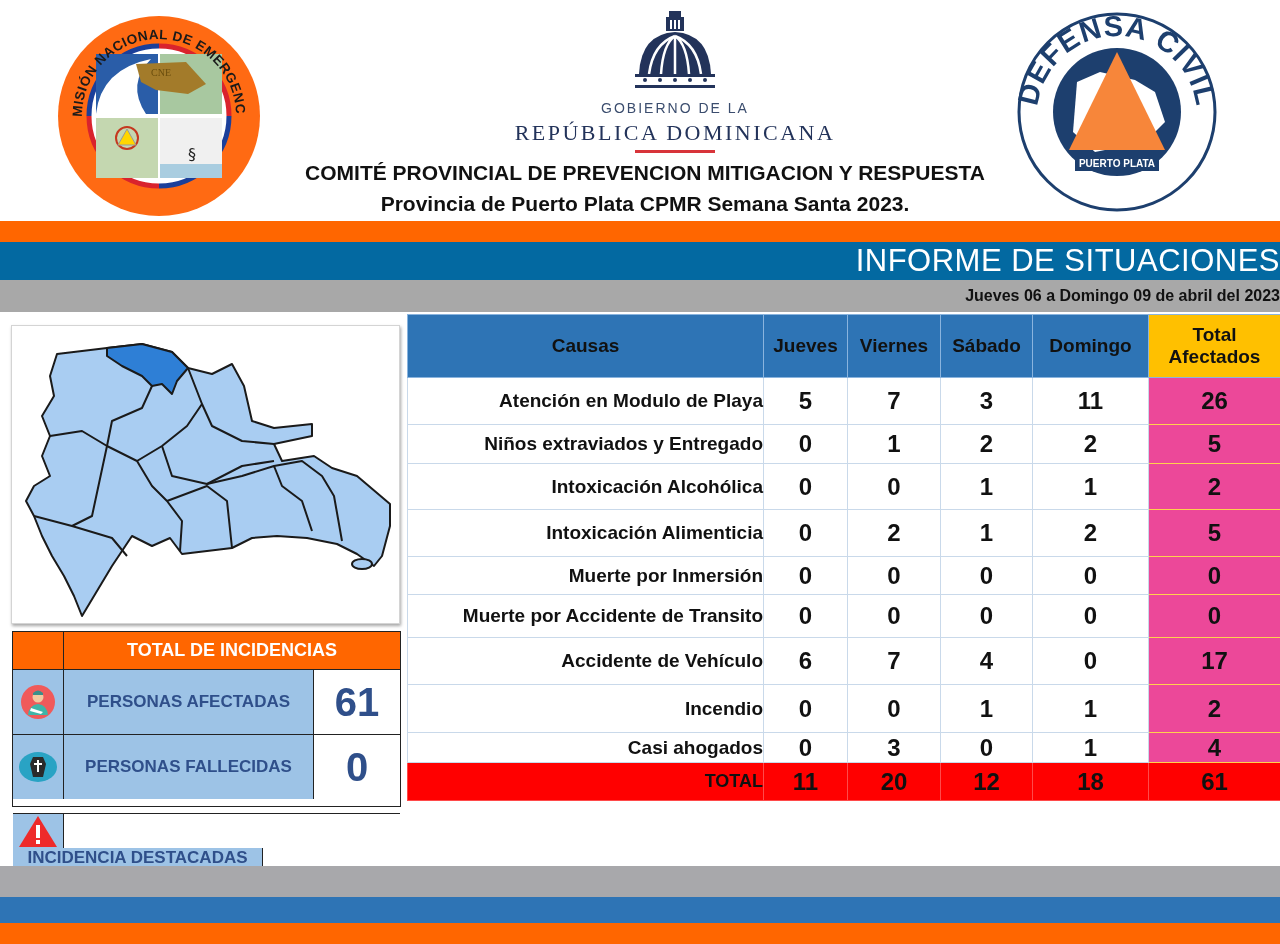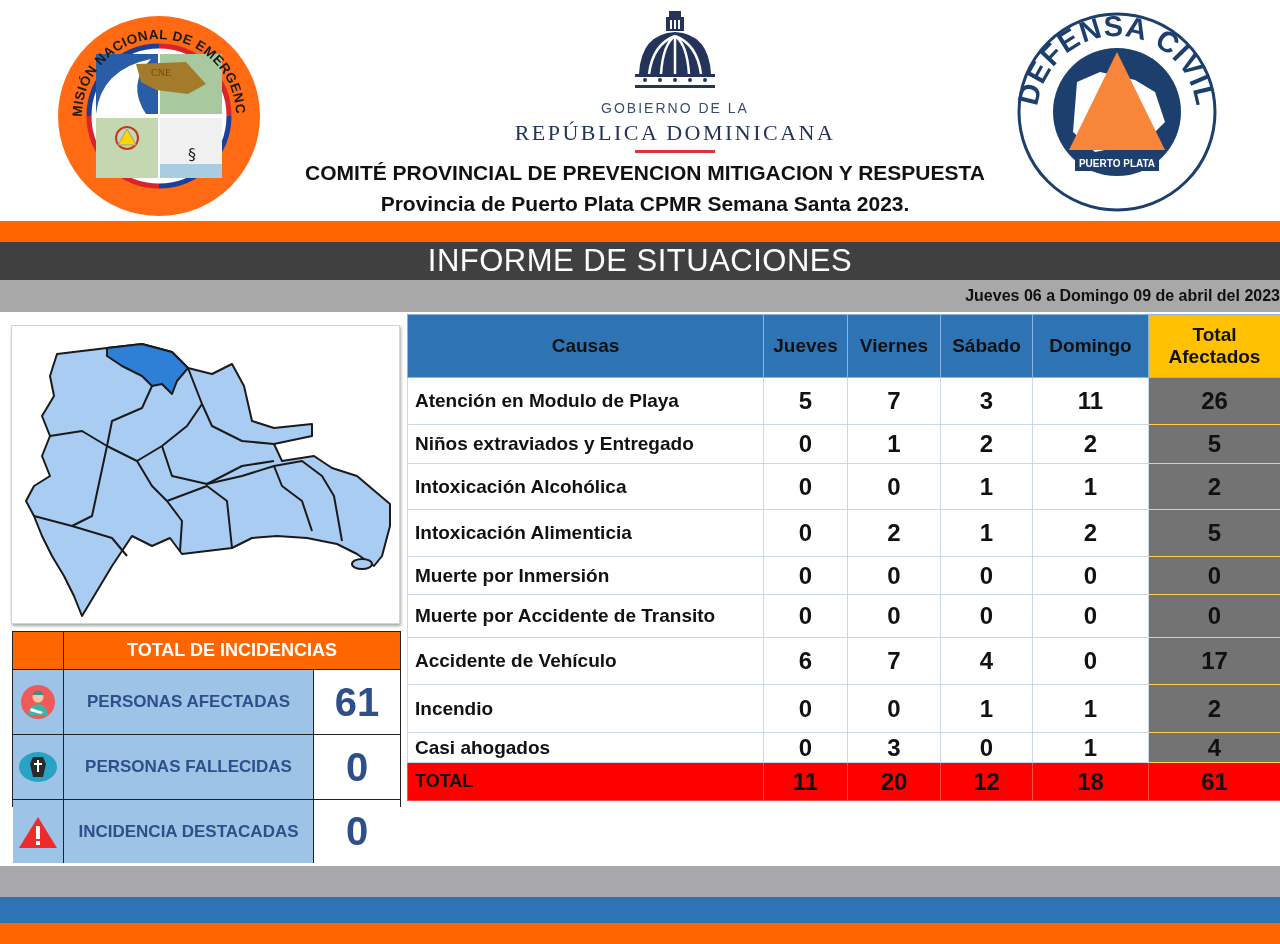--- a/index.html
+++ b/index.html
@@ -11,21 +11,21 @@
   #logo-right{left:1015px;top:12px;width:204px;height:200px;}
   .gov-line1{position:absolute;left:0;width:350px;top:92px;text-align:center;color:#3b4d6e;font-size:14px;letter-spacing:2px;font-family:"Liberation Sans",sans-serif;}
   .gov-line2{position:absolute;left:0;width:350px;top:112px;text-align:center;color:#23335a;font-size:22px;letter-spacing:2.5px;font-family:"Liberation Serif",serif;}
   .gov-bar{position:absolute;left:135px;top:142px;width:80px;height:3px;background:#d8343a;}
   .hdr-title{left:270px;width:750px;text-align:center;color:#111;font-weight:bold;font-size:21px;}
   #hdr1{top:161px;}
   #hdr2{top:192px;}
   
   .band{left:0;width:1280px;}
   #band-orange-top{top:221px;height:21px;background:#ff6600;}
-  #band-blue-top{top:242px;height:38px;background:#404040;color:#fff;text-align:center;font-size:31px;line-height:38px;letter-spacing:0.5px;}
+  #band-blue-top{top:242px;height:38px;background:#0369a1;color:#fff;text-align:right;font-size:31px;line-height:38px;letter-spacing:0.5px;}
   #band-gray-top{top:280px;height:32px;background:#a8a8a8;text-align:right;font-weight:bold;font-size:16px;line-height:32px;color:#111;}
   #band-gray-bot{top:866px;height:31px;background:#a8a8ab;}
   #band-blue-bot{top:897px;height:26px;background:#2e74b5;}
   #band-orange-bot{top:923px;height:21px;background:#ff6600;}
   
   #map-box{left:11px;top:325px;width:387px;height:297px;background:#fff;border:1px solid #d4d4d4;box-shadow:1px 2px 3px rgba(0,0,0,0.35);}
   
   #inc-table{left:12px;top:631px;width:389px;height:176px;border:1px solid #222;box-sizing:border-box;}
   .inc-row{position:absolute;left:0;width:387px;display:flex;}
   .inc-hdr{top:0;height:37px;background:#ff6600;}
@@ -34,22 +34,22 @@
   .inc-data{height:64px;border-top:1px solid #222;}
   .inc-data .icoc{width:50px;background:#9dc3e6;border-right:1px solid #222;display:flex;align-items:center;justify-content:center;}
   .inc-data .lbl{width:249px;background:#9dc3e6;border-right:1px solid #222;color:#2f4f8a;font-weight:bold;font-size:17px;display:flex;align-items:center;justify-content:center;}
   .inc-data .val{flex:1;background:#fff;color:#2f4f8a;font-weight:bold;font-size:40px;display:flex;align-items:center;justify-content:center;}
   
   #main-table{left:407px;top:314px;width:873px;border-collapse:collapse;table-layout:fixed;}
   #main-table th,#main-table td{border:1px solid #c9d9ea;padding:0;}
   #main-table th{background:#2e74b5;color:#111;font-weight:bold;font-size:19px;height:62px;border-color:#8ab4de;}
   #main-table th.tot{background:#ffc000;}
   #main-table td{font-size:24px;font-weight:bold;text-align:center;color:#111;background:#fff;}
-  #main-table td.cause{text-align:left;padding-left:7px;font-size:19px;}
-  #main-table td.tot{background:#737373;border-color:#ffd24d;}
+  #main-table td.cause{text-align:right;padding-left:7px;font-size:19px;}
+  #main-table td.tot{background:#ec4899;border-color:#ffd24d;}
   #main-table tr.total-row td{background:#ff0000;color:#111;border-color:#ff4a4a;font-size:24px;}
   #main-table tr.total-row td.cause{font-size:18px;}
 </style>
 </head>
 <body>
 
 <div class="abs" id="logo-left">
   <svg width="206" height="204" viewBox="0 0 206 204">
     <defs>
       <path id="cneTop" d="M 26 102 A 77 77 0 0 1 180 102"></path>
@@ -169,21 +169,21 @@
       <svg width="38" height="30" viewBox="0 0 38 30">
         <ellipse cx="19" cy="15" rx="19" ry="15" fill="#29a3c4"></ellipse>
         <path d="M14 5 L24 5 L27 12 L24 25 L14 25 L11 12 Z" fill="#2a2a2a"></path>
         <rect x="18" y="8" width="2" height="12" fill="#fff"></rect>
         <rect x="15" y="11" width="8" height="2" fill="#fff"></rect>
       </svg>
     </div>
     <div class="lbl">PERSONAS FALLECIDAS</div>
     <div class="val">0</div>
   </div>
-  <div class="inc-row inc-data" style="top:167px;height:63px;">
+  <div class="inc-row inc-data" style="top:181px;height:63px;flex-direction:column;">
     <div class="icoc">
       <svg width="40" height="34" viewBox="0 0 40 34">
         <polygon points="20,2 39,33 1,33" fill="#ee2a2a"></polygon>
         <rect x="18" y="11" width="4" height="13" fill="#fff"></rect>
         <rect x="18" y="26" width="4" height="4" fill="#fff"></rect>
       </svg>
     </div>
     <div class="lbl">INCIDENCIA DESTACADAS</div>
     <div class="val">0</div>
   </div>

